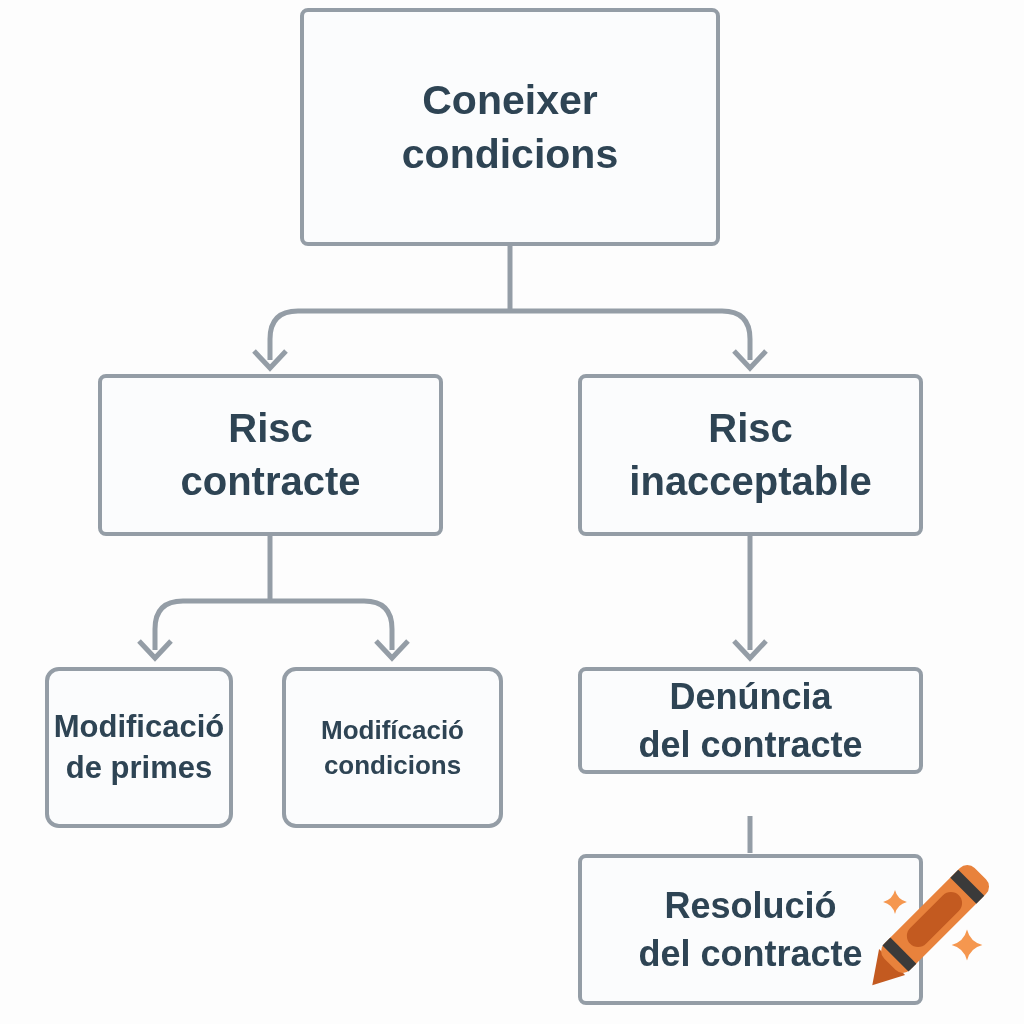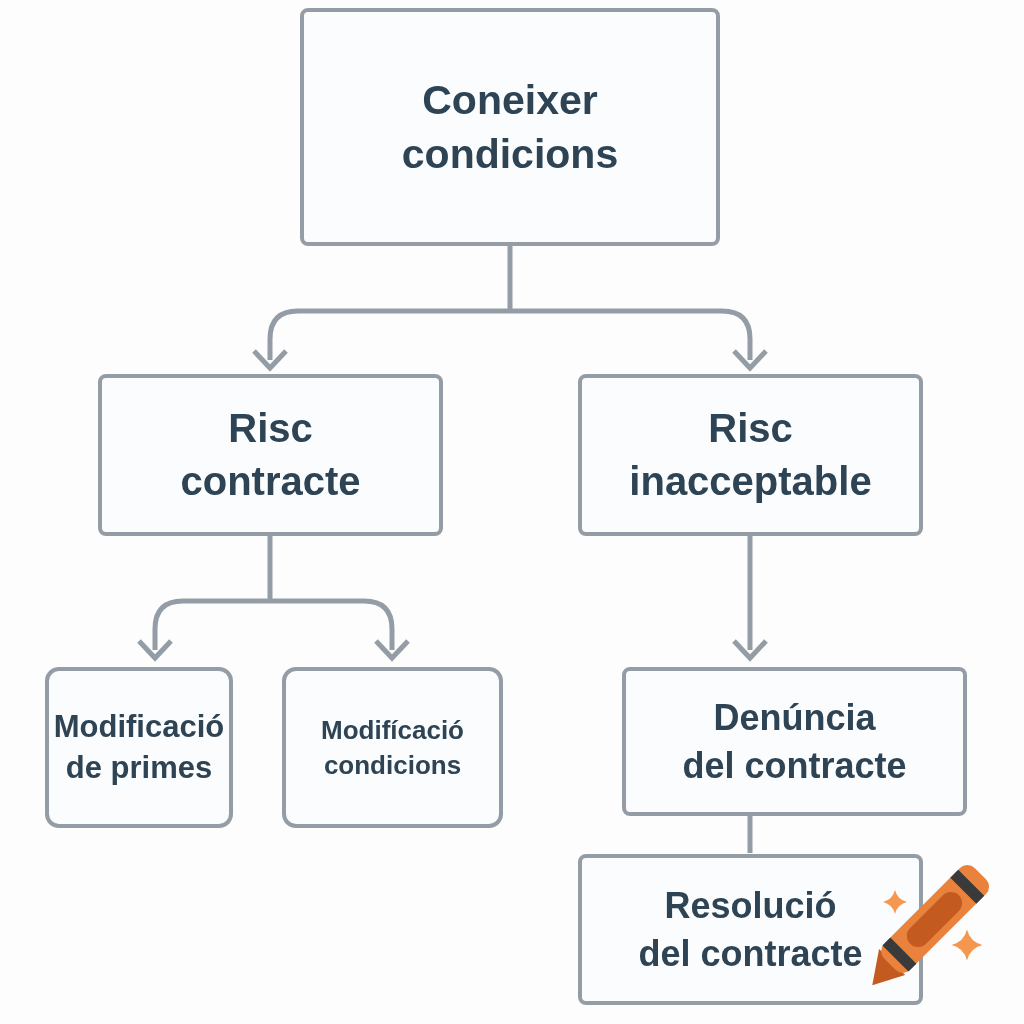--- a/index.html
+++ b/index.html
@@ -33,21 +33,21 @@
     color:var(--text-color);
     font-weight:bold;text-align:center;line-height:1.32;
     box-sizing:border-box;
   }
   .node .line{display:block;}
   .node-root{left:300px;top:8px;width:420px;height:238px;font-size:41px;}
   .node-suportable{left:98px;top:374px;width:345px;height:162px;font-size:40px;}
   .node-inacceptable{left:578px;top:374px;width:345px;height:162px;font-size:40px;}
   .node-primes{left:45px;top:667px;width:188px;height:161px;font-size:31px;border-radius:14px;}
   .node-condicions{left:282px;top:667px;width:221px;height:161px;font-size:26px;border-radius:14px;}
-  .node-denuncia{left:578px;top:667px;width:345px;height:149px;font-size:36px;margin-left:44px;}
+  .node-denuncia{left:578px;top:667px;width:345px;height:107px;font-size:36px;}
   .node-resolucio{left:578px;top:854px;width:345px;height:151px;font-size:36px;}
   .crayon-wrap{position:absolute;left:856px;top:856px;width:164px;height:160px;z-index:3;}
   .crayon-wrap svg{overflow:visible;}
 </style>
 </head>
 <body>
 
 <div class="canvas">
 
   <svg class="connectors" viewBox="0 0 1024 1024" aria-hidden="true">

